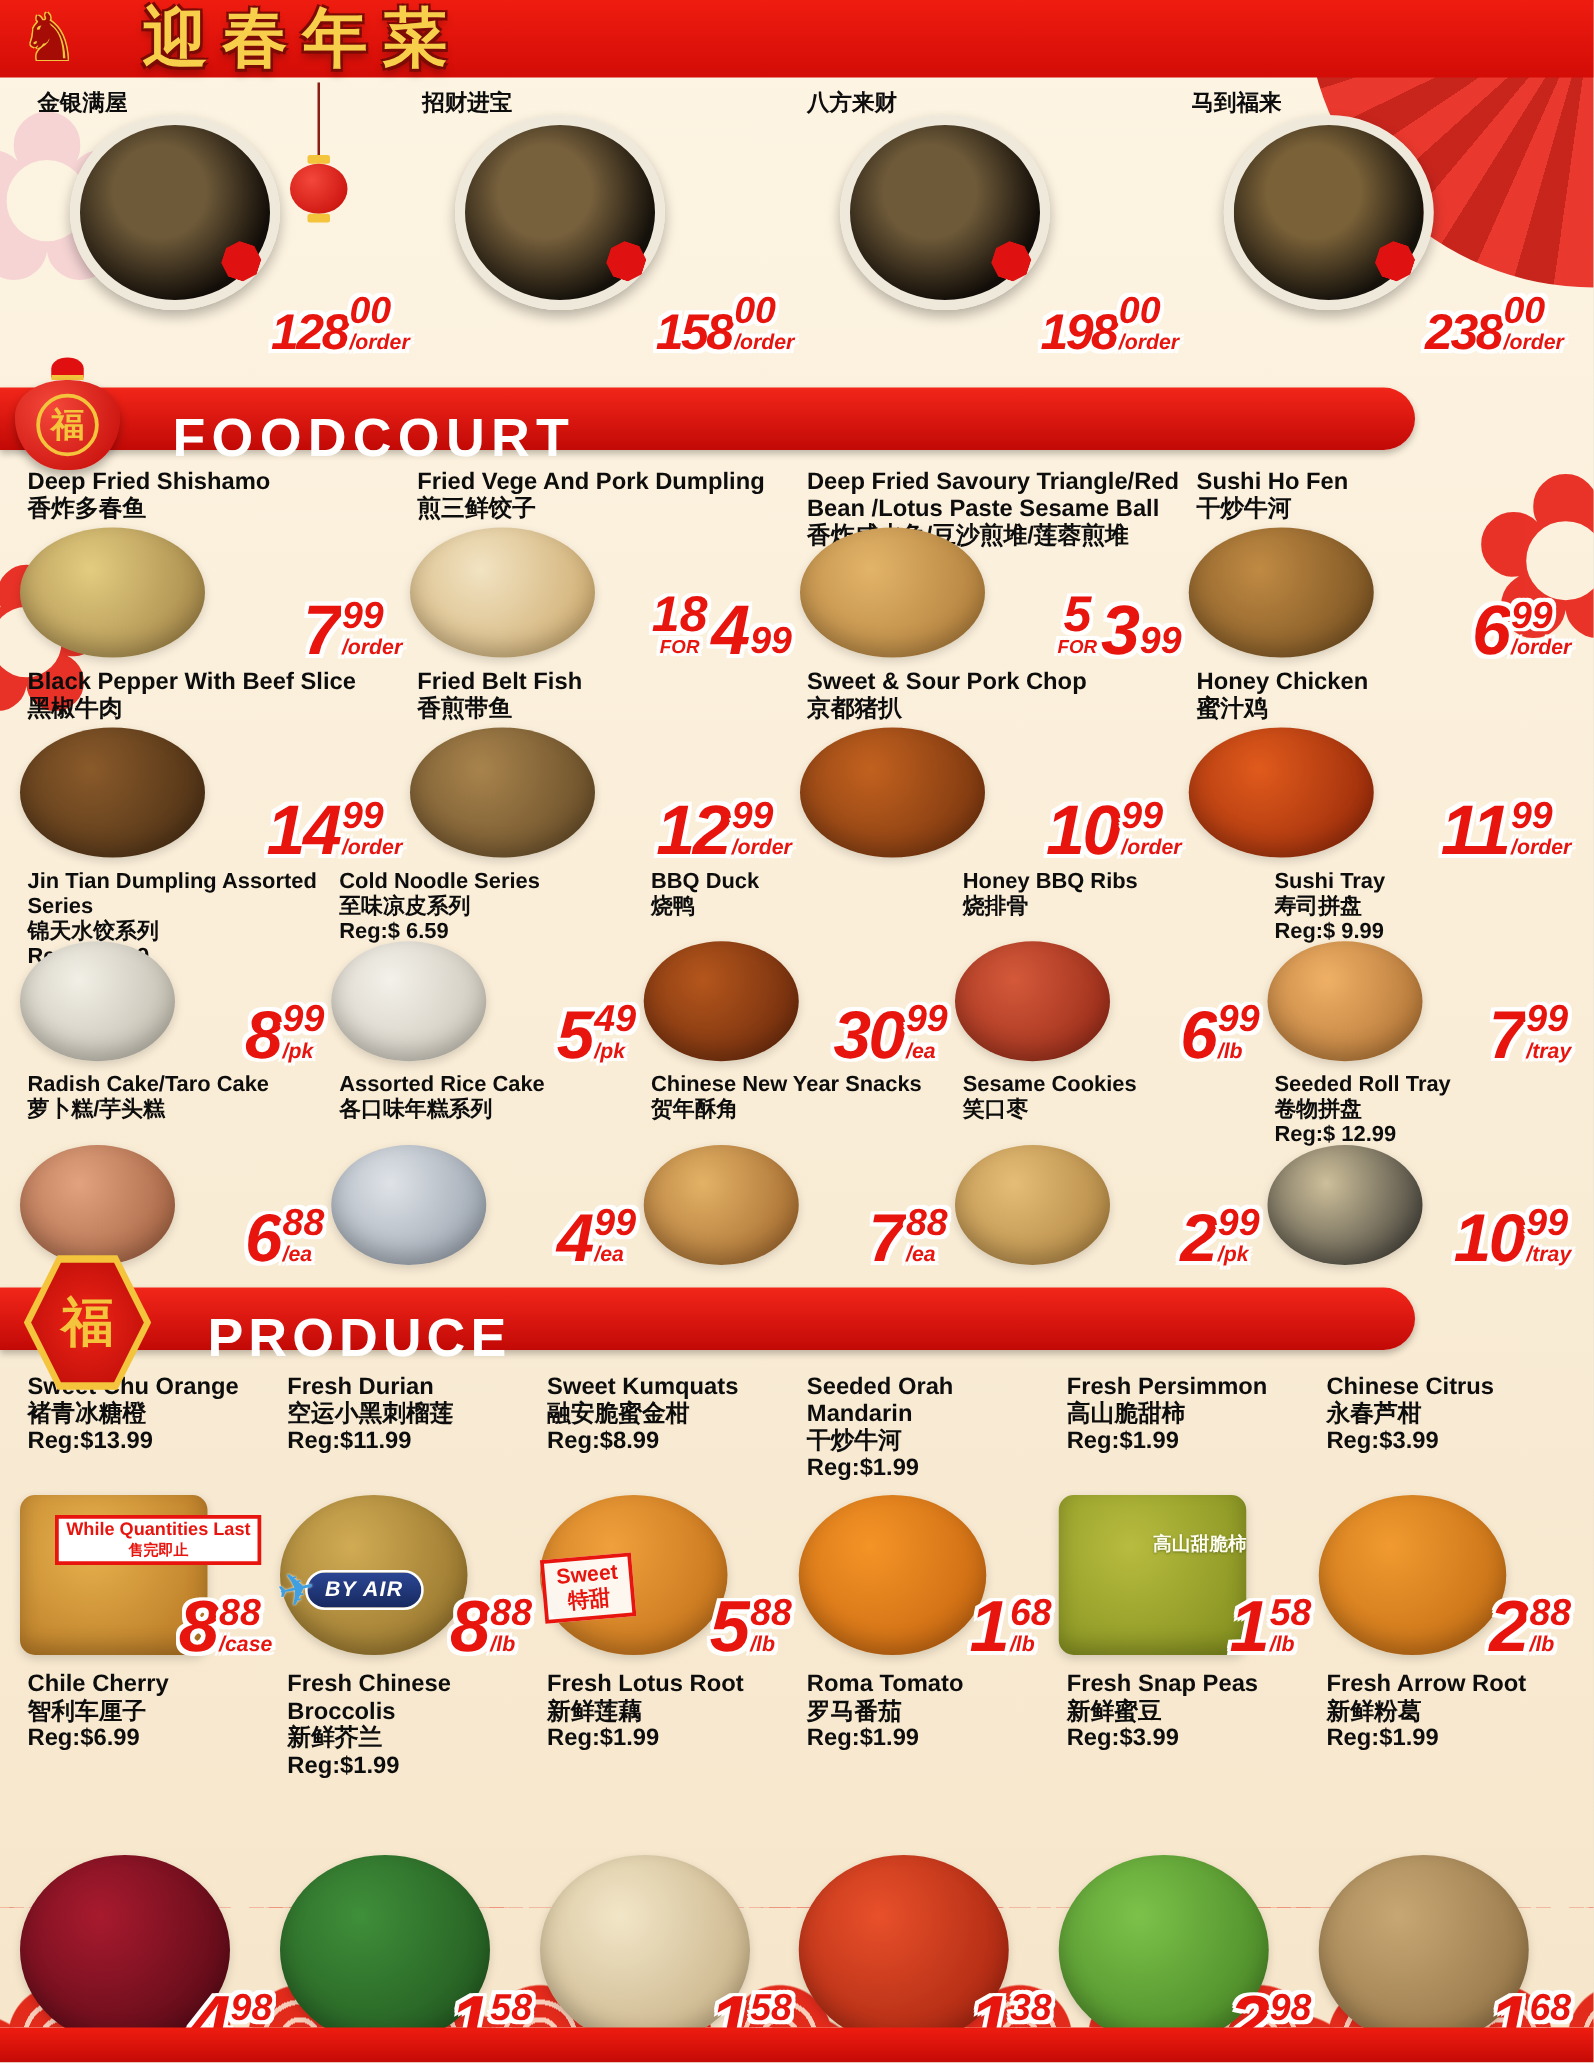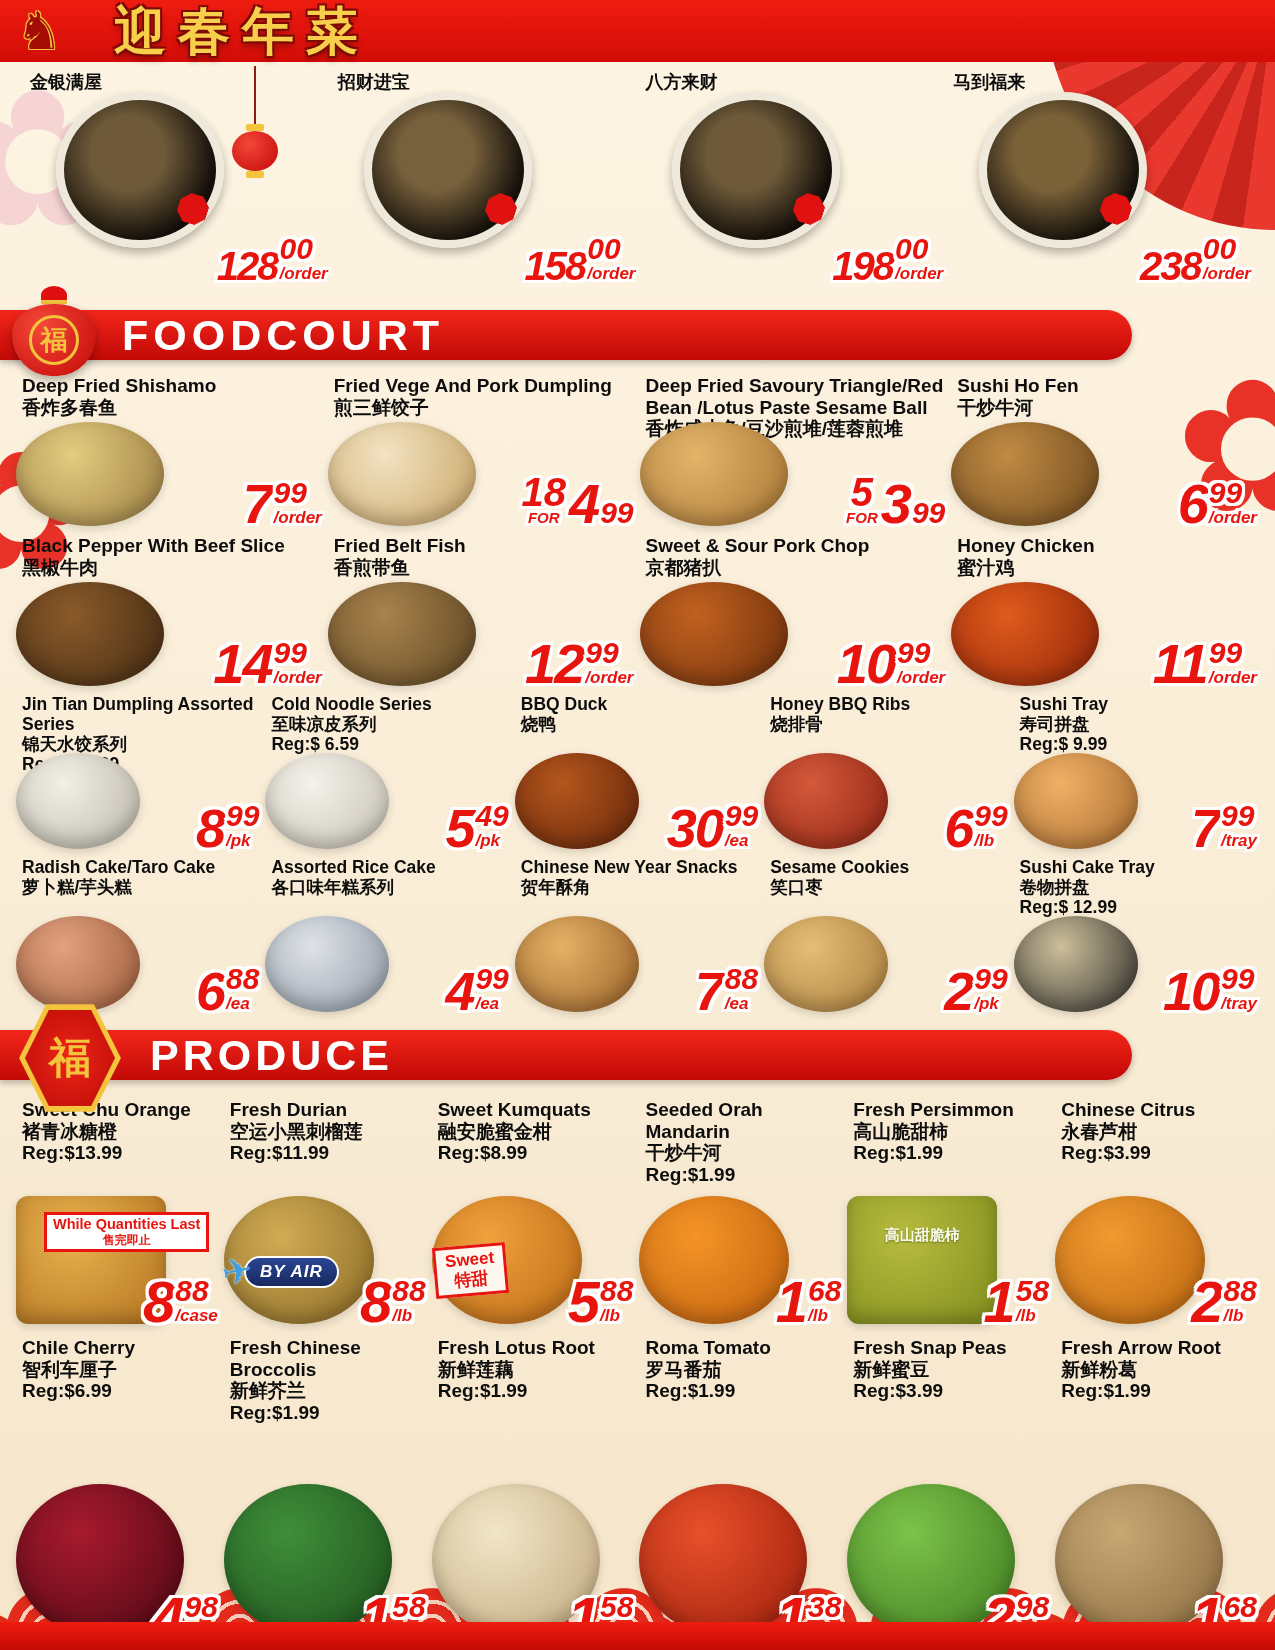--- a/index.html
+++ b/index.html
@@ -45,21 +45,21 @@
   .pot::after{content:"";position:absolute;right:8px;bottom:16px;width:30px;height:30px;background:#e01111;
        transform:rotate(18deg);clip-path:polygon(30% 0,70% 0,100% 30%,100% 70%,70% 100%,30% 100%,0 70%,0 30%);}
   .ny-card .price{right:2px;bottom:0;}
   .ny-card .price .int{font-size:40px;}
 
   
   .band{position:relative;height:50px;z-index:4;margin-top:28px;}
   .produce-band{margin-top:16px;}
   .band-pill{position:absolute;left:0;top:0;height:50px;width:1132px;border-radius:0 26px 26px 0;
              background:linear-gradient(#f2261a,#c20906);box-shadow:0 3px 6px rgba(0,0,0,.25);}
-  .band h2{position:absolute;margin:0;top:0;line-height:50px;color:#fff;font-weight:bold;
+  .band h2{position:absolute;margin:16px;top:0;line-height:50px;color:#fff;font-weight:bold;
            font-size:43px;letter-spacing:5px;}
   .foodcourt-band h2{left:122px;}
   .produce-band h2{left:150px;letter-spacing:4px;}
   .money-bag{position:absolute;left:12px;top:-24px;z-index:5;}
   .bag-top{width:26px;height:14px;background:#e01010;border-radius:50% 50% 0 0;margin:0 auto;
            border-bottom:4px solid #f3c43c;}
   .bag-body{width:84px;height:72px;display:flex;align-items:center;justify-content:center;
             background:radial-gradient(circle at 35% 30%,#f4473a,#c20805);
             border-radius:48% 48% 46% 46%/40% 40% 58% 58%;box-shadow:0 4px 8px rgba(0,0,0,.3);}
   .bag-char{width:44px;height:44px;border:3px solid #f3c43c;border-radius:50%;color:#f3c43c;
@@ -77,21 +77,21 @@
   .fc-row{display:grid;padding:0 14px;position:relative;}
   .fc-row.cols-4{grid-template-columns:repeat(4,1fr);height:160px;}
   .fc-row.cols-5{grid-template-columns:repeat(5,1fr);height:163px;}
   .card{position:relative;padding:7px 4px 0 8px;}
   .name-en,.name-cn,.reg{font-weight:bold;font-size:19px;line-height:1.14;}
   .cols-5 .name-en,.cols-5 .name-cn,.cols-5 .reg{font-size:17.5px;}
   .photo{position:absolute;left:2px;bottom:2px;width:148px;height:104px;border-radius:50%;z-index:1;
          box-shadow:inset 0 -8px 16px rgba(0,0,0,.22),0 3px 8px rgba(0,0,0,.15);}
   .cols-5 .photo{width:124px;height:96px;}
   .photo-box{border-radius:12px !important;}
-  .photo-label{display:block;text-align:center;color:#fdfdef;font-weight:bold;font-size:15px;
+  .photo-label{display:block;text-align:right;color:#fdfdef;font-weight:bold;font-size:15px;
                padding-top:30px;text-shadow:0 1px 2px rgba(90,100,20,.8);font-family:Liberation Serif, serif;}
 
   .price{position:absolute;right:4px;bottom:2px;display:flex;align-items:flex-end;gap:2px;z-index:2;
          color:#e8150f;font-style:italic;font-weight:bold;
          text-shadow:-3px -3px 0 #fff,3px -3px 0 #fff,-3px 3px 0 #fff,3px 3px 0 #fff,-3px 0 0 #fff,3px 0 0 #fff,0 -3px 0 #fff,0 3px 0 #fff;}
   .price .int{font-size:56px;line-height:.78;letter-spacing:-2px;}
   .cols-5 .price .int{font-size:54px;}
   .frac{display:flex;flex-direction:column;align-items:flex-start;line-height:1;}
   .cents{font-size:30px;line-height:.9;text-align:center;}
   .unit{font-size:17px;margin-top:3px;}
@@ -417,21 +417,21 @@
           <div class="photo" style="background:radial-gradient(circle at 38% 32%, #e5bd76, #a97e3c)"></div>
           <div class="price">
             <span class="int">2</span>
             <span class="frac">
               <span class="cents">99</span>
               <span class="unit">/pk</span>
             </span>
           </div>
         </div>
         <div class="card">
-          <div class="name-en">Sushi Cake Tray</div>
+          <div class="name-en">Seeded Roll Tray</div>
           <div class="name-cn">卷物拼盘</div>
           <div class="reg">Reg:$ 12.99</div>
           <div class="photo" style="background:radial-gradient(circle at 38% 32%, #cdbf9a, #2e2d2b)"></div>
           <div class="price">
             <span class="int">10</span>
             <span class="frac">
               <span class="cents">99</span>
               <span class="unit">/tray</span>
             </span>
           </div>

